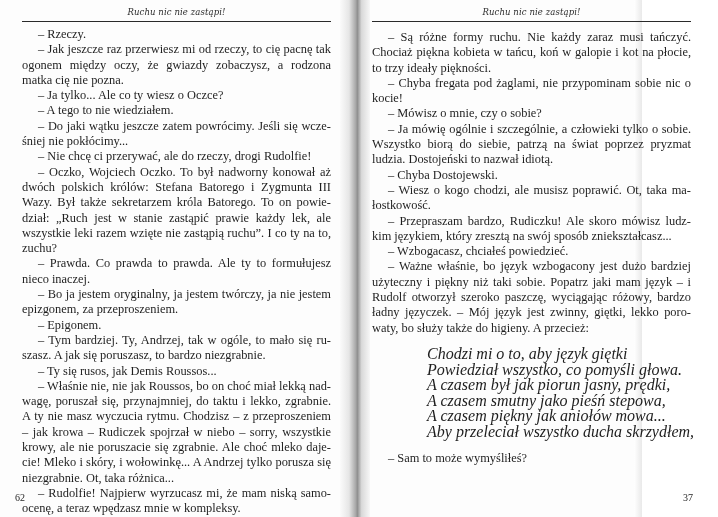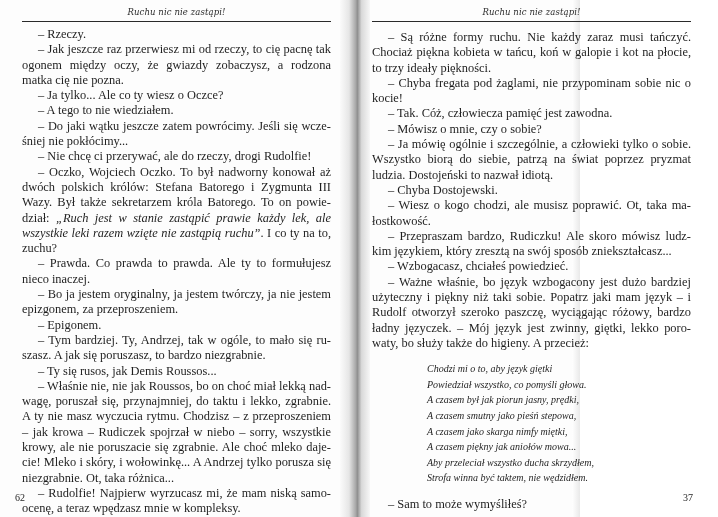--- a/index.html
+++ b/index.html
@@ -1,18 +1,18 @@
 <!DOCTYPE html>
 <html><head>
 <meta charset="utf-8">
 <style>
   * { margin: 0; padding: 0; box-sizing: border-box; }
   html, body { width: 718px; height: 517px; overflow: hidden; background: #ffffff; }
   body { position: relative; font-family: "DejaVu Serif", "Liberation Serif", serif; color: #1e1e1e; }
-  .spread { position: absolute; left: 0; top: 0; width: 580px; height: 517px; background: #fdfdfd; }
+  .spread { position: absolute; left: 0; top: 0; width: 642px; height: 517px; background: #fdfdfd; }
   .spine {
     position: absolute; left: 340px; top: 0; width: 30px; height: 517px;
     background: linear-gradient(to right, #fbfbfb 0%, #e6e6e6 30%, #a9a9a9 52%, #8f8f8f 58%, #d9d9d9 72%, #f7f7f7 100%);
   }
   .edge-right {
     position: absolute; right: 0; top: 0; width: 8px; height: 517px;
     background: linear-gradient(to right, #ffffff, #e9e9e9);
   }
   .page { position: absolute; top: 0; height: 517px; }
   .page.left { left: 22px; width: 309px; }
@@ -22,24 +22,24 @@
     font-style: italic; font-size: 8.5px; letter-spacing: 0.1px; color: #2a2a2a;
   }
   .head-rule { position: absolute; top: 21px; left: 0; right: 0; height: 1px; background: #2a2a2a; }
   .body-text {
     position: absolute; top: 27px; left: 0; right: 0;
     font-family: "Liberation Serif", "DejaVu Serif", serif;
     font-size: 12.4px; line-height: 15.3px; text-align: justify;
   }
   .right .body-text { top: 30px; }
   .para { text-indent: 16px; hyphens: manual; }
-  .para .it { font-style: italic; }
+  .para .it { }
   .poem {
     margin-top: 10px; margin-left: 55px; font-style: italic;
-    font-size: 10px; line-height: 15.6px;
+    font-size: 16px; line-height: 15.6px;
   }
   .poem-line { text-indent: 0; text-align: left; white-space: nowrap; }
   .after-poem { margin-top: 11px; }
   .folio { position: absolute; top: 492px; font-family: "Liberation Serif", serif; font-size: 10px; }
   .left .folio { left: -7px; }
   .right .folio { right: -2px; margin-left: 32px; }
 </style>
 </head>
 <body>
 
@@ -68,35 +68,32 @@
     </div>
     <div class="folio">62</div>
   </div>
 
   <div class="page right">
     <div class="running-head">Ruchu nic nie zastąpi!</div>
     <div class="head-rule"></div>
     <div class="body-text">
       <p class="para">– Są różne formy ruchu. Nie każdy zaraz musi tańczyć. Chociaż piękna kobieta w tańcu, koń w galopie i kot na pło­cie, to trzy ideały piękności.</p>
       <p class="para">– Chyba fregata pod żaglami, nie przypominam sobie nic o kocie!</p>
-      <p class="para">– Tak. Cóż, człowiecza pamięć jest zawodna.</p>
       <p class="para">– Mówisz o mnie, czy o sobie?</p>
       <p class="para">– Ja mówię ogólnie i szczególnie, a człowieki tylko o sobie. Wszystko biorą do siebie, patrzą na świat poprzez pryzmat ludzia. Dostojeński to nazwał idiotą.</p>
       <p class="para">– Chyba Dostojewski.</p>
       <p class="para">– Wiesz o kogo chodzi, ale musisz poprawić. Ot, taka ma­łostkowość.</p>
       <p class="para">– Przepraszam bardzo, Rudiczku! Ale skoro mówisz ludz­kim językiem, który zresztą na swój sposób zniekształcasz...</p>
       <p class="para">– Wzbogacasz, chciałeś powiedzieć.</p>
       <p class="para">– Ważne właśnie, bo język wzbogacony jest dużo bardziej użyteczny i piękny niż taki sobie. Popatrz jaki mam język – i Rudolf otworzył szeroko paszczę, wyciągając różowy, bardzo ładny języczek. – Mój język jest zwinny, giętki, lekko poro­waty, bo służy także do higieny. A przecież:</p>
       <div class="poem">
         <div class="poem-line">Chodzi mi o to, aby język giętki</div>
         <div class="poem-line">Powiedział wszystko, co pomyśli głowa.</div>
         <div class="poem-line">A czasem był jak piorun jasny, prędki,</div>
         <div class="poem-line">A czasem smutny jako pieśń stepowa,</div>
-        <div class="poem-line">A czasem jako skarga nimfy miętki,</div>
         <div class="poem-line">A czasem piękny jak aniołów mowa...</div>
         <div class="poem-line">Aby przeleciał wszystko ducha skrzydłem,</div>
-        <div class="poem-line">Strofa winna być taktem, nie wędzidłem.</div>
       </div>
       <p class="para after-poem">– Sam to może wymyśliłeś?</p>
     </div>
     <div class="folio">37</div>
   </div>
 </div>
 
 </body></html>

